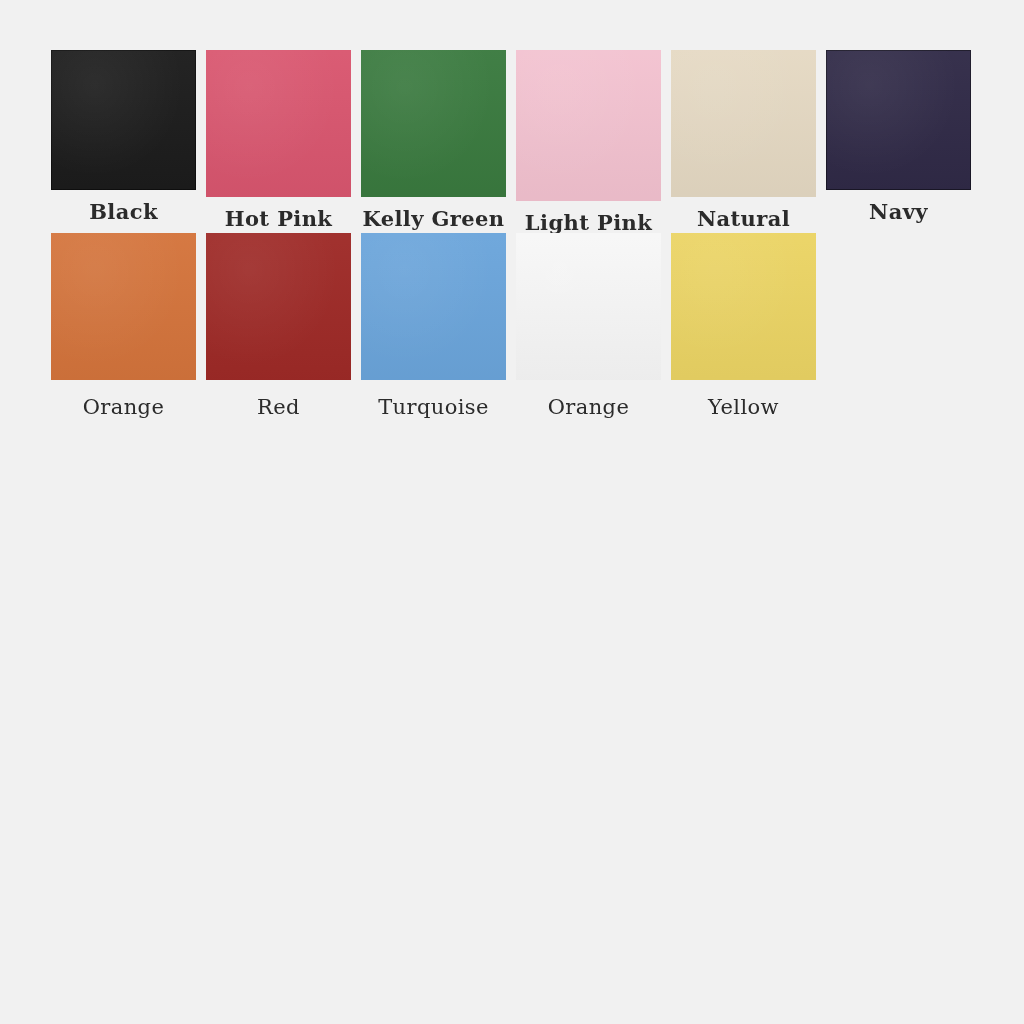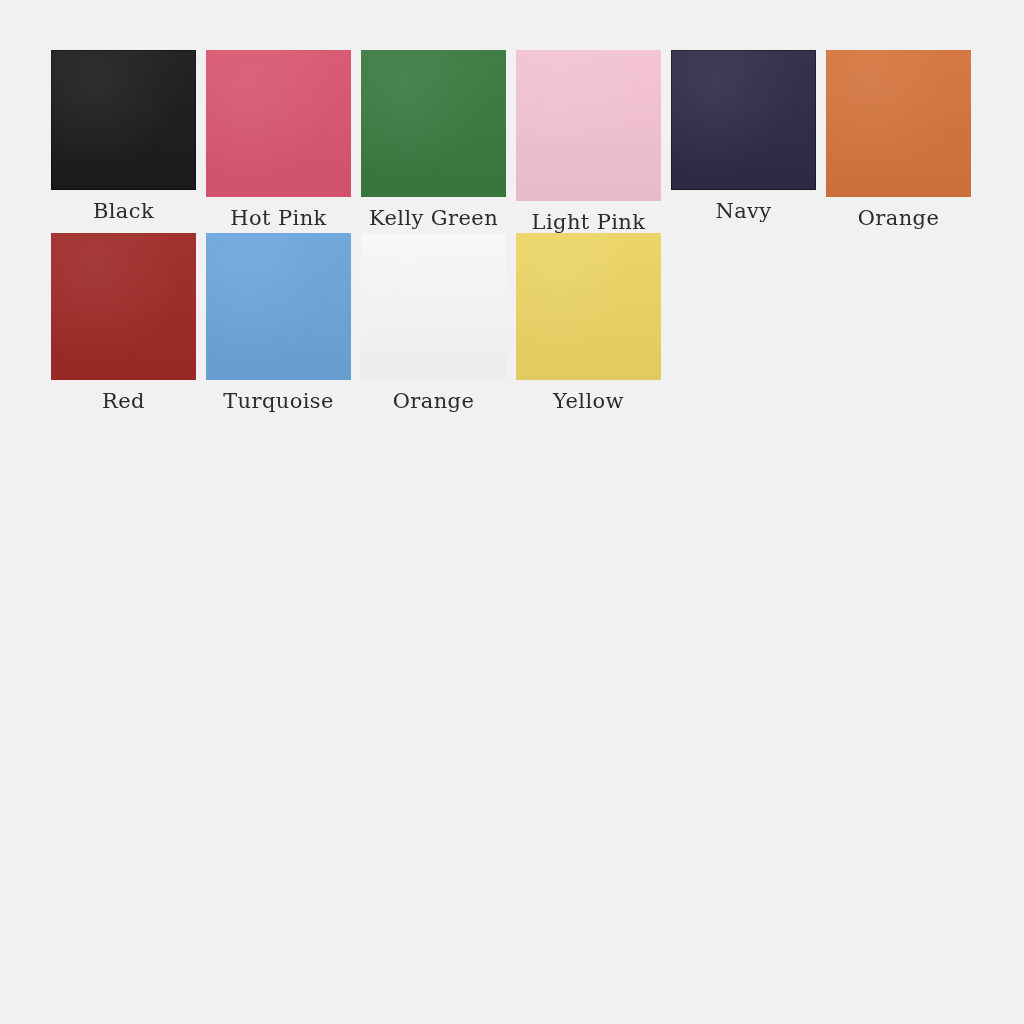--- a/index.html
+++ b/index.html
@@ -67,22 +67,22 @@
   .swatch-label {
     font-size: 21px;
     line-height: 1;
     color: #2b2b2b;
     letter-spacing: 0.4px;
     white-space: nowrap;
     font-weight: 400;
   }
 
   
-  .row-1 .swatch-label { margin-top: 11px; }
-  .row-2 .swatch-label { margin-top: 11px; }
+  .row-1 .swatch-label { margin-top: 11px; font-weight: bold; }
+  .row-2 .swatch-label { margin-top: 17px; }
 
   
   .h-short  { height: 140px; }
   .h-tall   { height: 147px; }
   .h-taller { height: 151px; }
 </style>
 </head>
 <body style="background: rgb(241, 241, 241);">
 
 <div id="swatch-board">
@@ -95,20 +95,24 @@
         <div class="swatch-chip h-tall" style="background: rgb(217, 86, 111);"></div>
         <div class="swatch-label">Hot Pink</div>
       </div>
       <div class="swatch-cell row-1">
         <div class="swatch-chip h-tall" style="background: rgb(58, 122, 63);"></div>
         <div class="swatch-label">Kelly Green</div>
       </div>
       <div class="swatch-cell row-1">
         <div class="swatch-chip h-taller" style="background: rgb(243, 194, 208);"></div>
         <div class="swatch-label">Light Pink</div>
+      </div>
+      <div class="swatch-cell row-1">
+        <div class="swatch-chip h-tall" style="background: rgb(229, 217, 195);"></div>
+        <div class="swatch-label">Natural</div>
       </div>
       <div class="swatch-cell row-1">
         <div class="swatch-chip h-short has-edge" style="background: rgb(48, 42, 71);"></div>
         <div class="swatch-label">Navy</div>
       </div>
       <div class="swatch-cell row-2">
         <div class="swatch-chip h-tall" style="background: rgb(212, 116, 60);"></div>
         <div class="swatch-label">Orange</div>
       </div>
       <div class="swatch-cell row-2">

